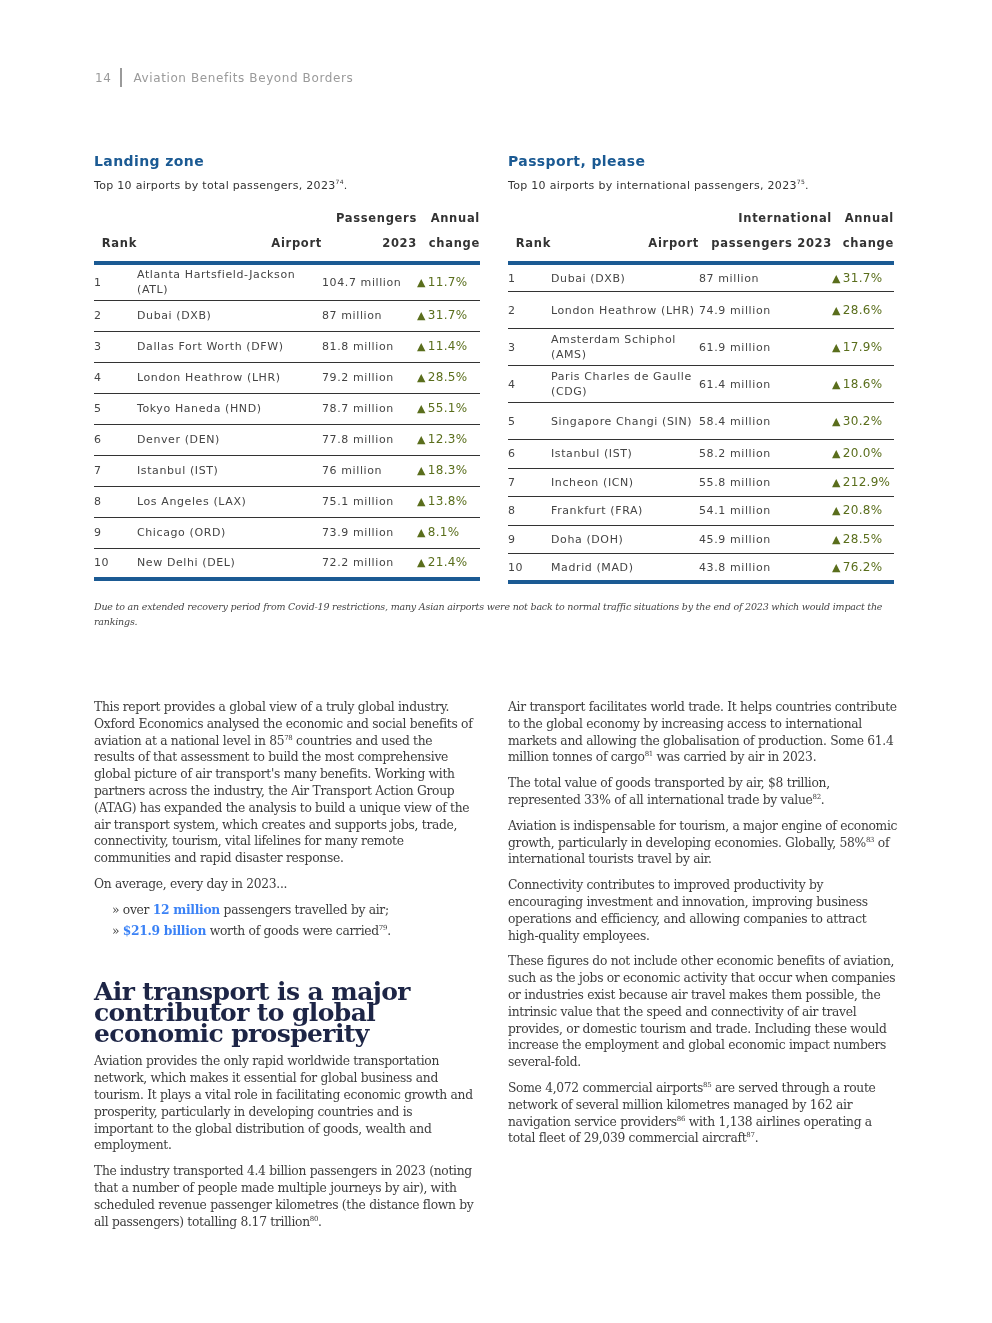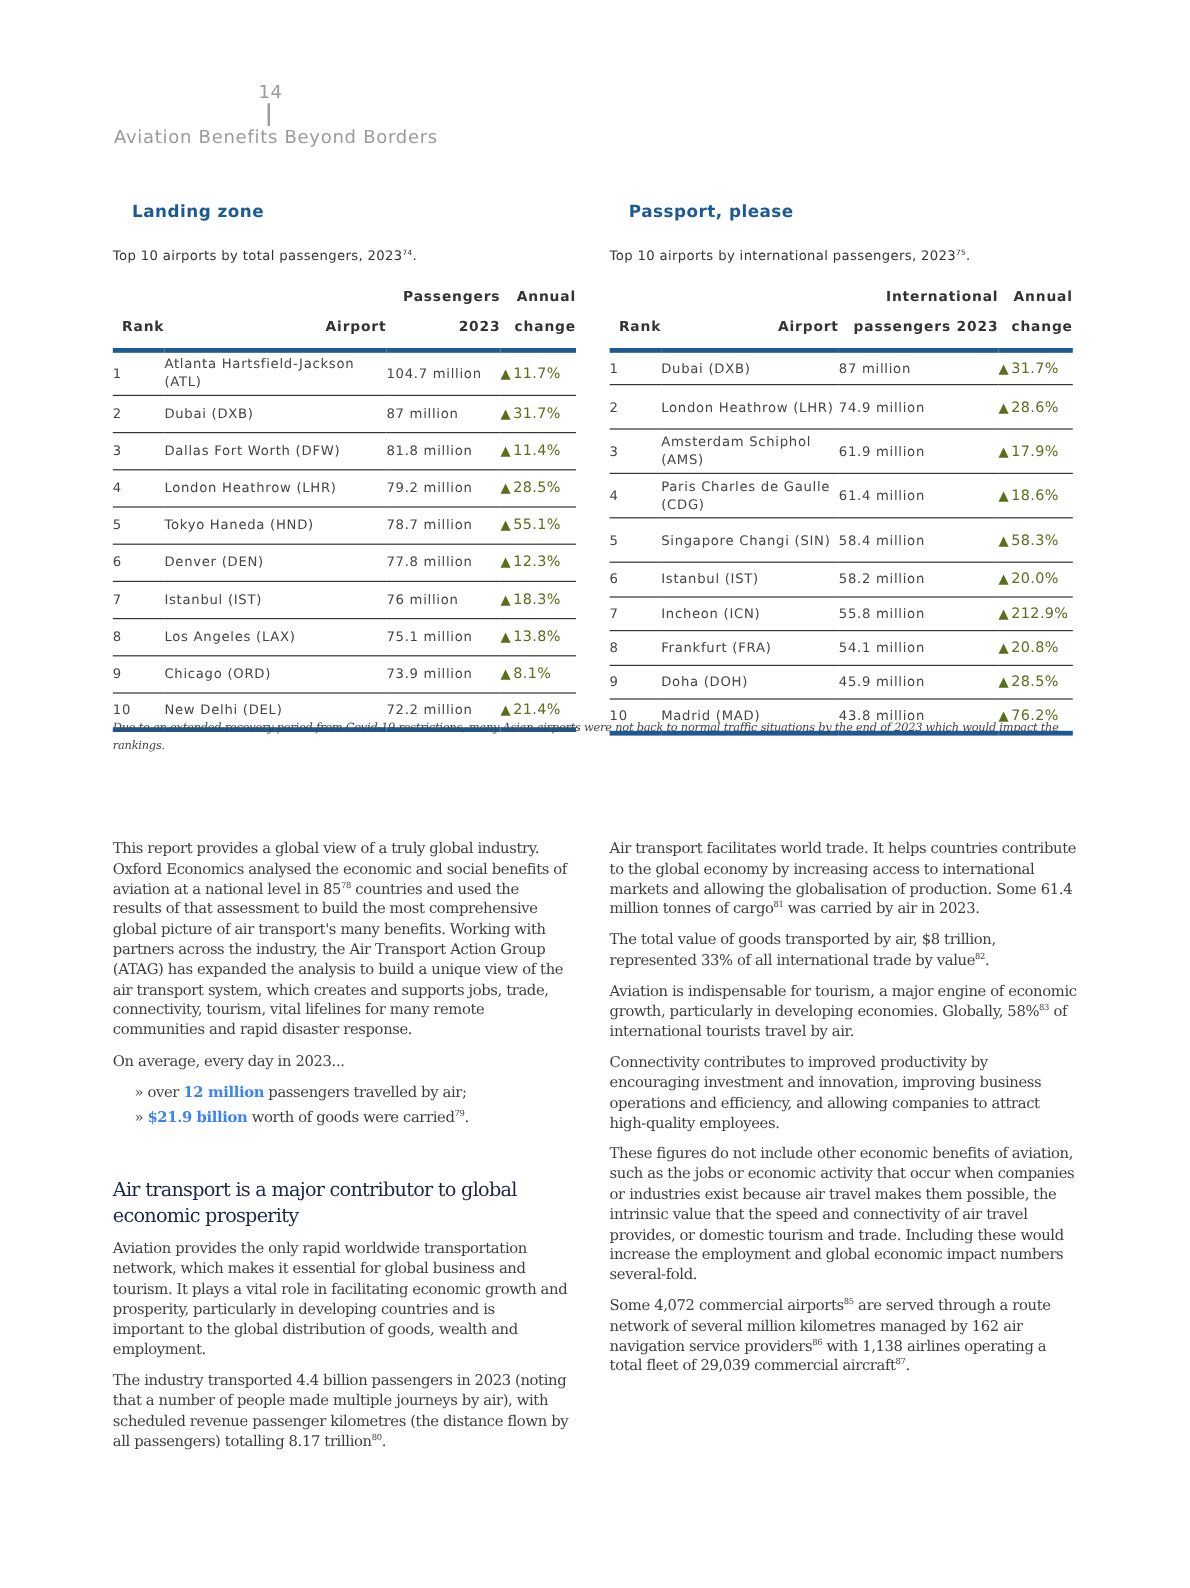--- a/index.html
+++ b/index.html
@@ -1,25 +1,25 @@
 <!DOCTYPE html>
 <html><head>
 <meta charset="utf-8">
 <style>
   html, body { margin: 0; padding: 0; background: #ffffff; }
   body { width: 992px; height: 1323px; position: relative; overflow: hidden; color: #3a3a3a; }
 
-  .header { position: absolute; left: 95px; top: 68px; display: flex; align-items: center; font-family: "DejaVu Sans", sans-serif; font-size: 15px; color: #9a9a9a; letter-spacing: 0.6px; flex-direction: column; }
+  .header { position: absolute; left: 95px; top: 68px; display: flex; align-items: center; font-family: "DejaVu Sans", sans-serif; font-size: 12px; color: #9a9a9a; letter-spacing: 0.6px; }
   .header .pg { margin-right: 9px; }
   .header .bar { width: 2px; height: 19px; background: #9a9a9a; margin-right: 11px; }
 
   .tbl-block { position: absolute; top: 153px; width: 386px; font-family: "DejaVu Sans", sans-serif; }
   #tbl-left { left: 94px; }
   #tbl-right { left: 508px; }
-  .tbl-title { font-size: 14px; font-weight: bold; color: #1b5a93; letter-spacing: 0.4px; margin: 16px; height: 22px; }
+  .tbl-title { font-size: 14px; font-weight: bold; color: #1b5a93; letter-spacing: 0.4px; margin: 0; height: 22px; }
   .tbl-sub { font-size: 11px; color: #333; letter-spacing: 0.3px; margin: 3px 0 0 0; height: 20px; }
   .tbl-sub sup { font-size: 6px; }
 
   table { border-collapse: collapse; width: 100%; margin-top: 8px; table-layout: fixed; }
   th { font-size: 11.5px; font-weight: bold; color: #333; text-align: right; vertical-align: bottom; padding: 0 0 5px 0; letter-spacing: 0.7px; line-height: 25px; }
   thead tr { border-bottom: 4px solid #1b5a93; }
   td { font-size: 11px; color: #444; letter-spacing: 0.6px; padding: 0; vertical-align: middle; line-height: 15px; }
   tbody tr { border-bottom: 1px solid #333; }
   tbody tr:last-child { border-bottom: 4px solid #1b5a93; }
   .chg { color: #5a6e1c; font-size: 12px; letter-spacing: 0.3px; white-space: nowrap; }
@@ -33,21 +33,21 @@
   .footnote { position: absolute; left: 94px; top: 589px; width: 800px; font-family: "DejaVu Serif", serif; font-style: italic; font-size: 9.5px; line-height: 15px; color: #444; letter-spacing: -0.2px; }
 
   .col { position: absolute; top: 699px; width: 385px; font-family: "DejaVu Serif", serif; font-size: 12.3px; line-height: 16.8px; color: #3d3d3d; letter-spacing: -0.3px; }
   #col-left { left: 94px; width: 380px; }
   #col-right { left: 508px; width: 390px; }
   .col p { margin: 0 0 9px 0; }
   .col sup { font-size: 7px; line-height: 0; }
   .bullets { list-style: none; margin: 0 0 0 18px; padding: 0; }
   .bullets li { margin: 0 0 4px 0; }
   .bullets b { color: #3b82f6; }
-  .section-heading { font-family: "DejaVu Serif", serif; font-weight: normal; font-size: 16px; line-height: 21px; color: #1d2546; letter-spacing: -0.6px; margin: 42px 0 9px 0; }
+  .section-heading { font-family: "DejaVu Serif", serif; font-weight: bold; font-size: 25px; line-height: 21px; color: #1d2546; letter-spacing: -0.6px; margin: 42px 0 9px 0; }
 </style>
 </head>
 <body>
 
 <div class="header">
   <span class="pg">14</span>
   <span class="bar"></span>
   <span>Aviation Benefits Beyond Borders</span>
 </div>
 
@@ -174,21 +174,21 @@
         <tr class="tall">
           <td>4</td>
           <td>Paris Charles de Gaulle (CDG)</td>
           <td>61.4 million</td>
           <td class="chg"><span class="tri">▲</span><span>18.6%</span></td>
         </tr>
         <tr class="tall">
           <td>5</td>
           <td>Singapore Changi (SIN)</td>
           <td>58.4 million</td>
-          <td class="chg"><span class="tri">▲</span><span>58.3%</span></td>
+          <td class="chg"><span class="tri">▲</span><span>30.2%</span></td>
         </tr>
         <tr>
           <td>6</td>
           <td>Istanbul (IST)</td>
           <td>58.2 million</td>
           <td class="chg"><span class="tri">▲</span><span>20.0%</span></td>
         </tr>
         <tr>
           <td>7</td>
           <td>Incheon (ICN)</td>

